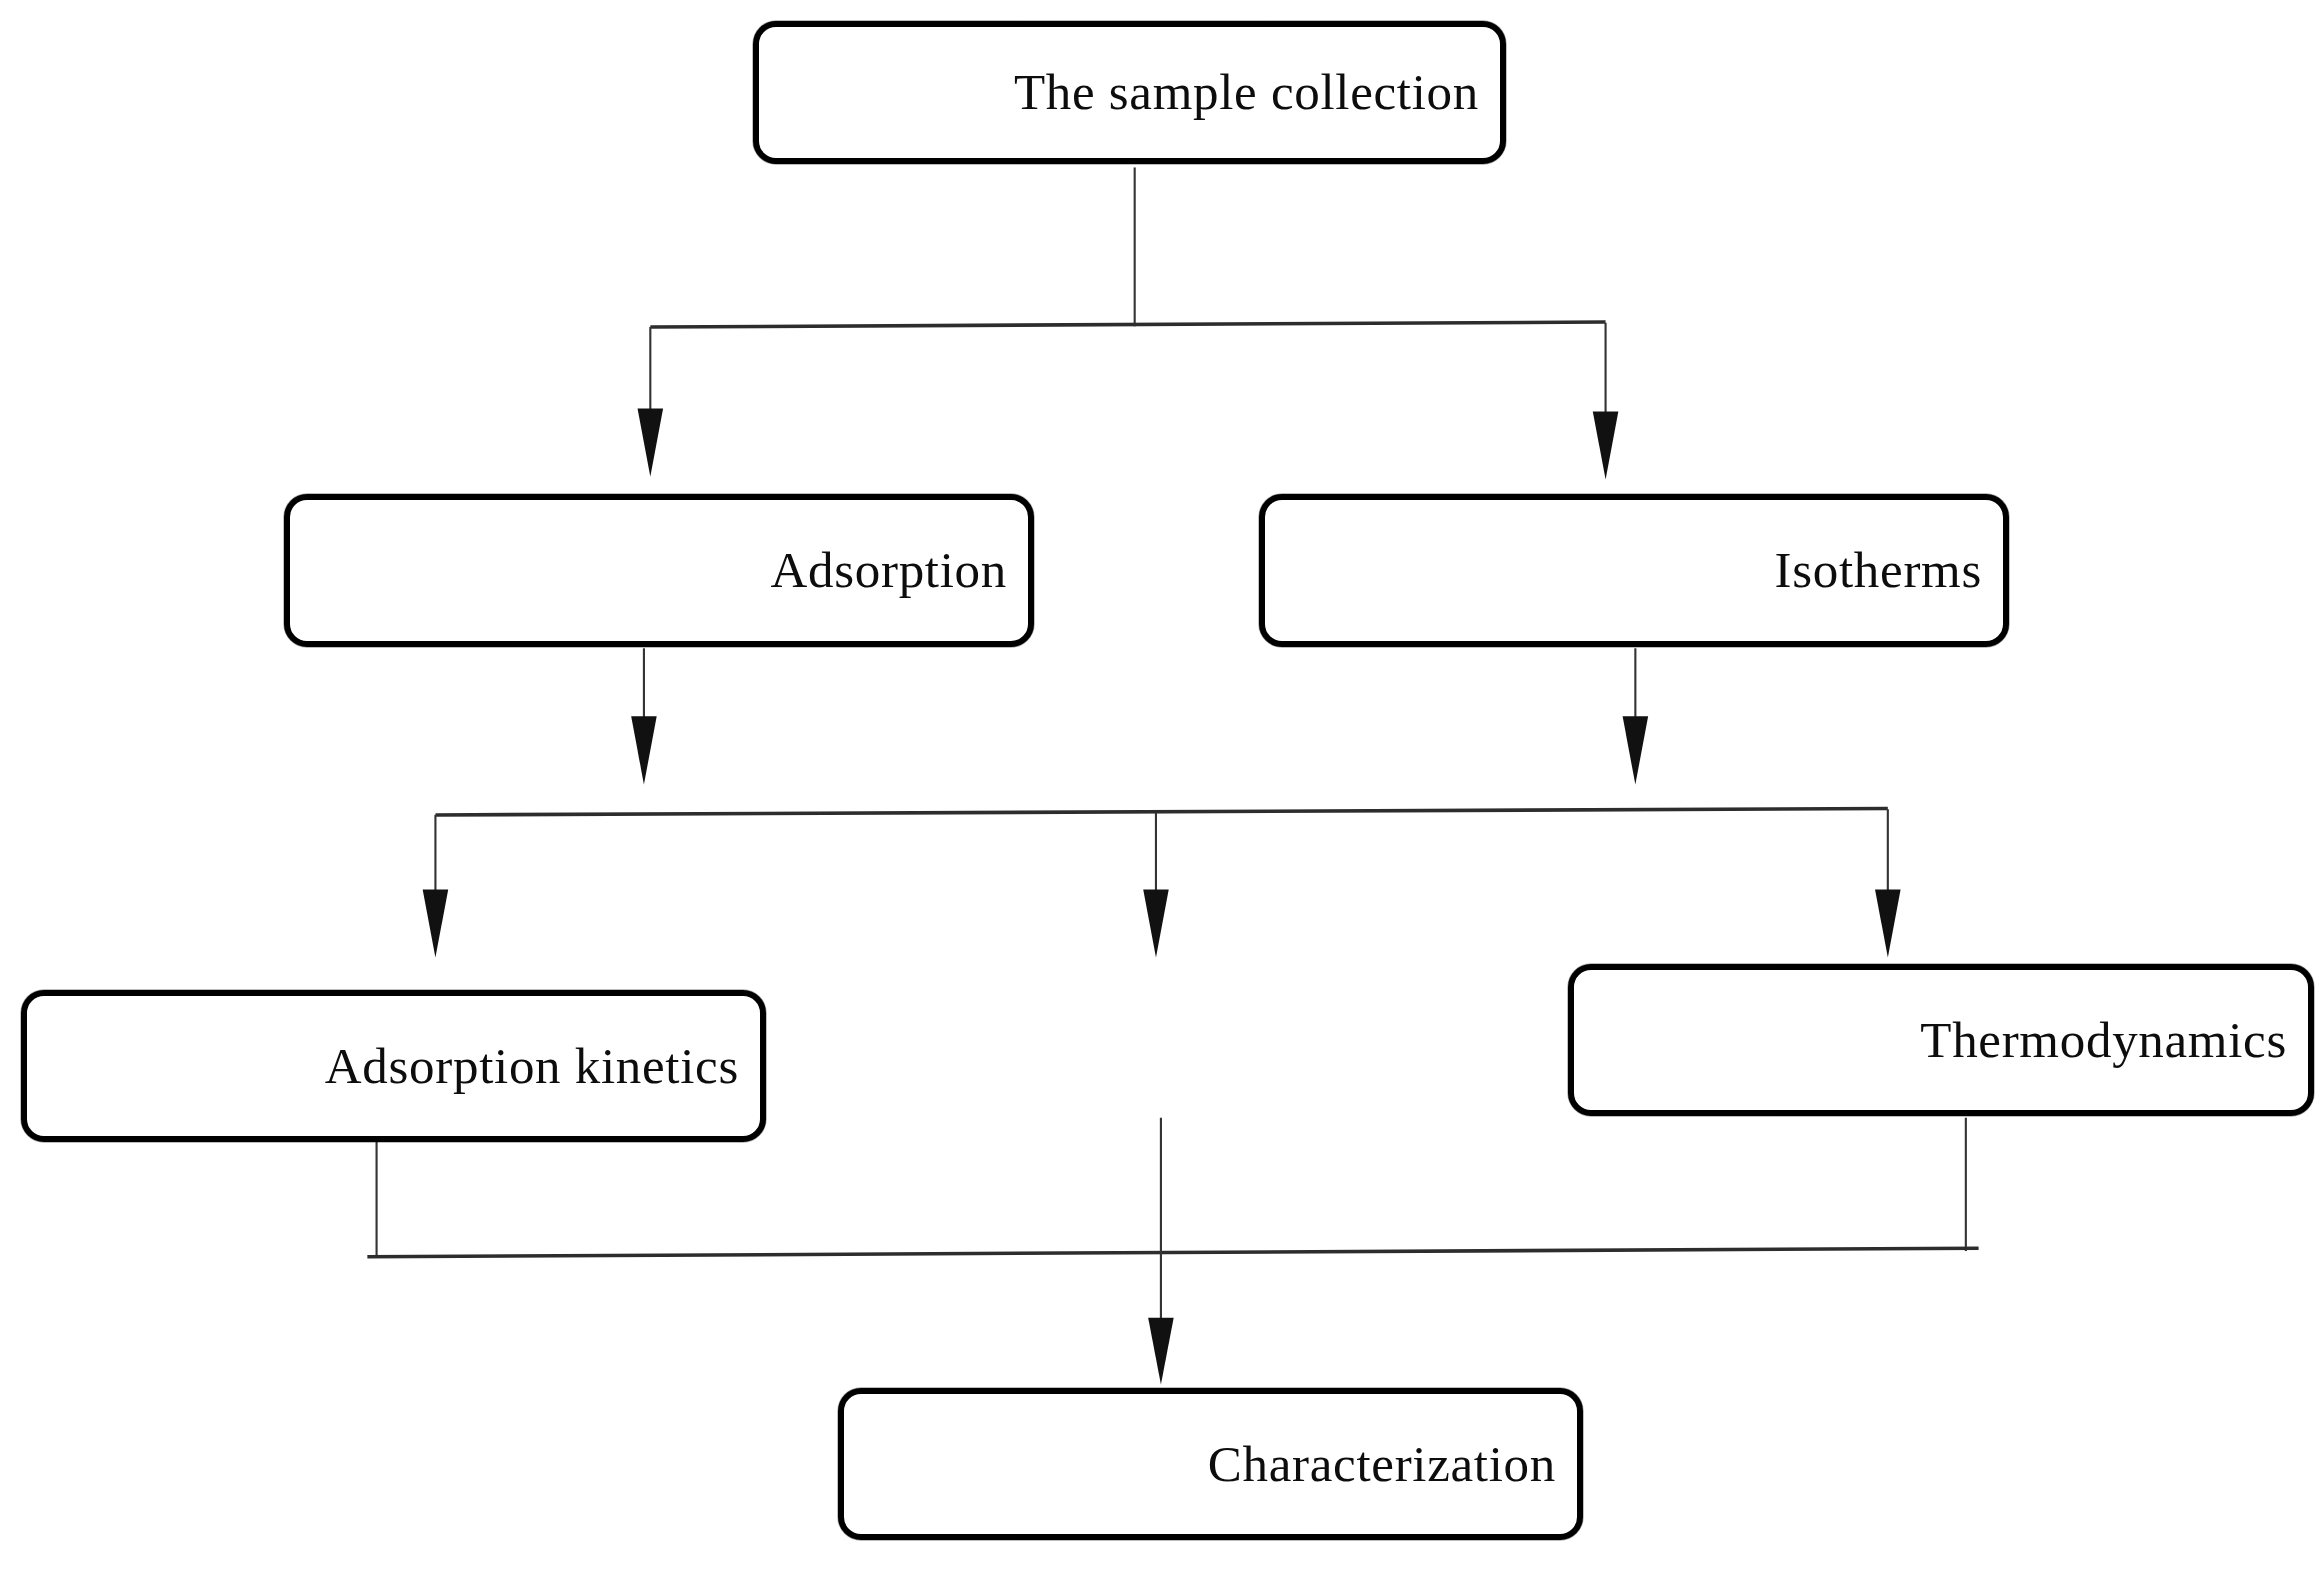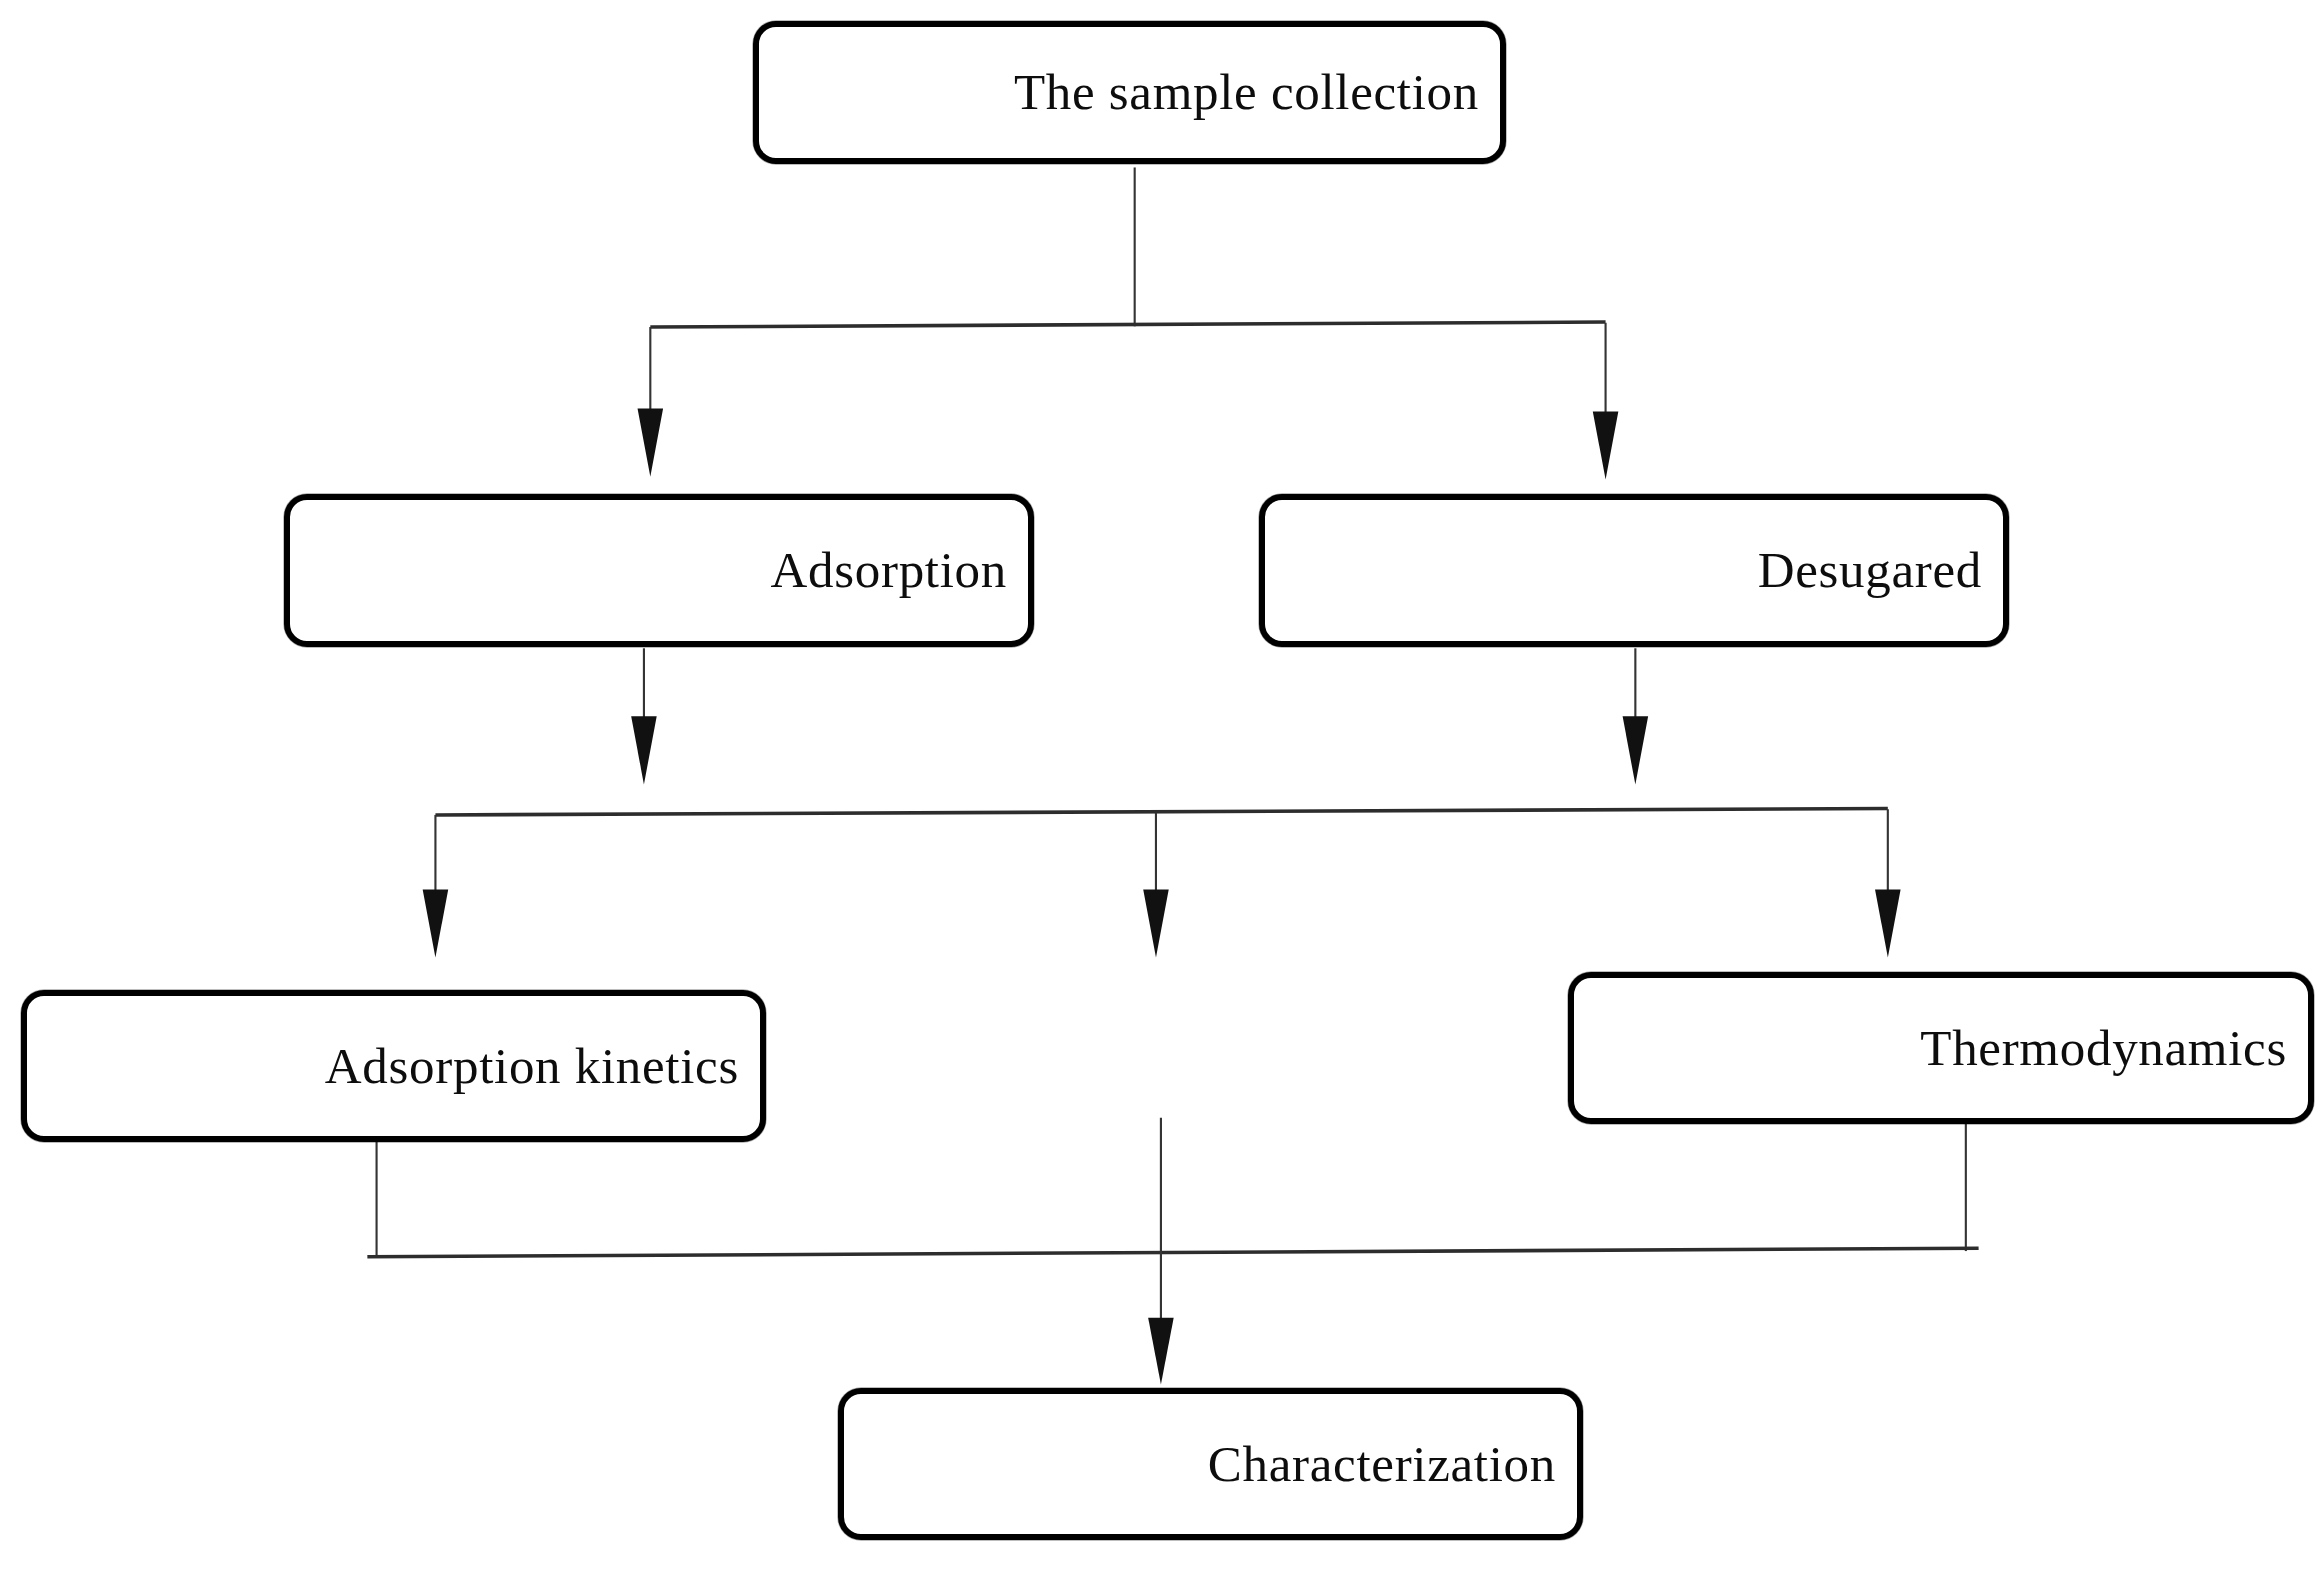--- a/index.html
+++ b/index.html
@@ -42,21 +42,21 @@
     text-align: center;
     white-space: nowrap;
     padding: 0 21px;
   }
   
   .n-sample      { left: 753px; top: 21px;   width: 753px; height: 143px; }
   .n-desugared   { left: 284px;  top: 494px;  width: 750px; height: 153px; }
   .n-untreated   { left: 1259px; top: 494px;  width: 750px; height: 153px; }
   .n-kinetics    { left: 21px;   top: 964px; width: 745px; height: 152px; margin-top: 26px; }
   .n-isotherms   { left: 798px; top: 964px; width: 746px; height: 152px; }
-  .n-thermo      { left: 1568px; top: 964px; width: 746px; height: 152px; margin-top: 8px; }
+  .n-thermo      { left: 1568px; top: 964px; width: 746px; height: 152px; }
   .n-character   { left: 798px; top: 1388px; width: 745px; height: 152px; margin-left: 40px; }
 
   .v-line { stroke: #343434; stroke-width: 3; }
   .h-line { stroke: #2d2d2d; stroke-width: 5; }
   .arrow-head { fill: #111111; }
 </style>
 </head>
 <body>
 
 <div class="canvas">
@@ -91,21 +91,21 @@
 
   <div class="node n-sample">
     <span class="label">The sample collection</span>
   </div>
 
   <div class="node n-desugared">
     <span class="label">Adsorption</span>
   </div>
 
   <div class="node n-untreated">
-    <span class="label">Desugared</span>
+    <span class="label">Isotherms</span>
   </div>
 
   <div class="node n-kinetics">
     <span class="label">Adsorption kinetics</span>
   </div>
 
 
   <div class="node n-thermo">
     <span class="label">Thermodynamics</span>
   </div>

